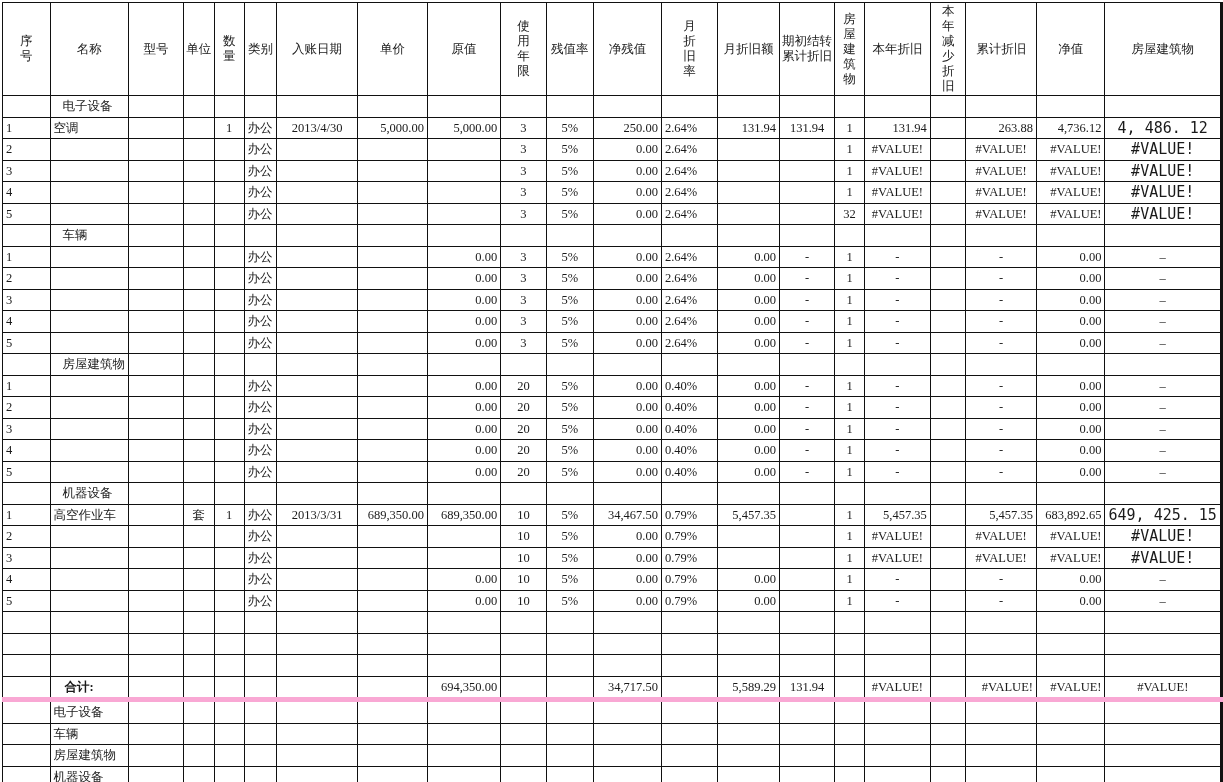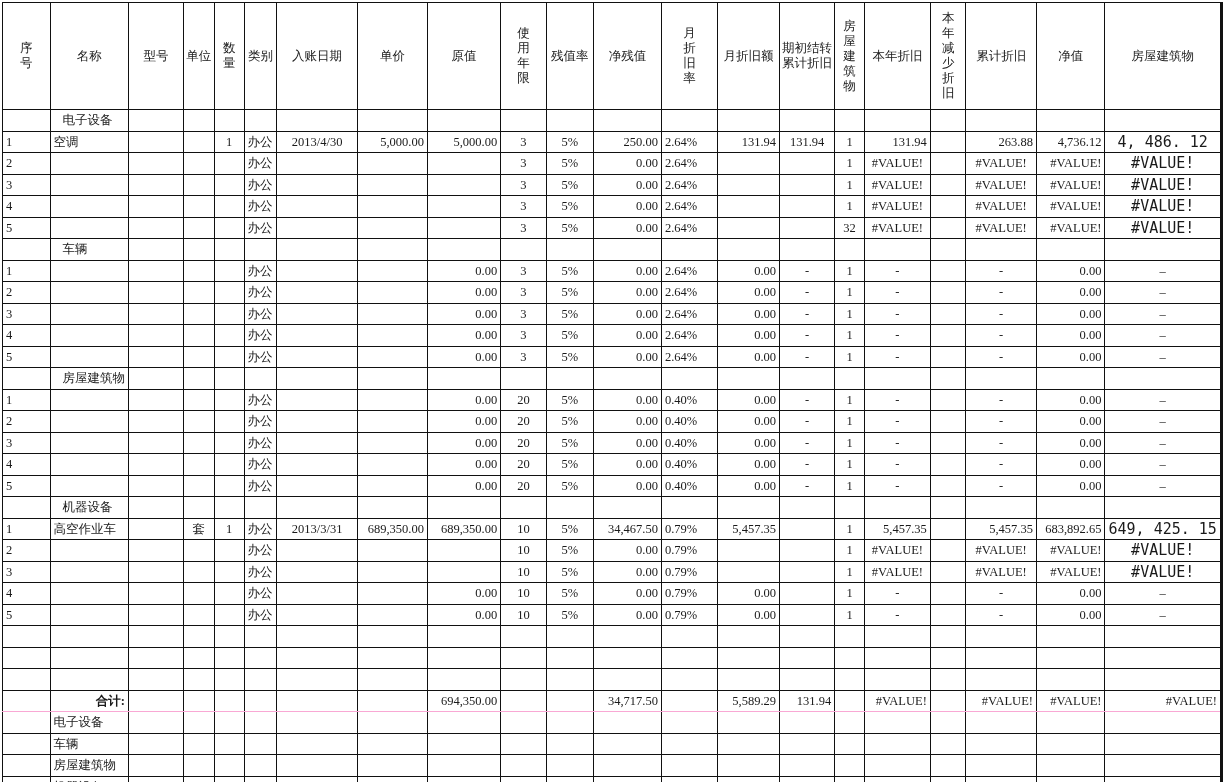--- a/index.html
+++ b/index.html
@@ -7,21 +7,21 @@
          font-family:"Liberation Serif","DejaVu Serif",serif; color:#1a1a1a; }
   table { border-collapse:collapse; table-layout:fixed; position:absolute; left:2px; top:2px; }
   td, th { border:1px solid #111; padding:0 3px; font-size:12.5px; font-weight:normal;
            white-space:nowrap; overflow:hidden; height:20.5px; line-height:20px; }
   th { height:68px; line-height:15px; white-space:normal; text-align:center; vertical-align:middle; padding:0 1px; }
   .c { text-align:center; }
   .r { text-align:right; }
   .l { text-align:left; }
   .mono { font-family:"DejaVu Sans Mono","Liberation Mono",monospace; font-size:15px; }
   .cat td.name { padding-left:12px; }
-  .sum td { border-bottom:1px solid #f9a8d4;text-align:right; }
+  .sum td { border-bottom:5px solid #f9a8d4; }
   .sum td.name { padding-left:14px; font-weight:bold; }
   table { border-right:3px solid #111; }
 </style>
 </head>
 <body>
 
 <table>
   <colgroup>
     <col style="width:20px">
       <col style="width:76px">
@@ -57,21 +57,21 @@
       <th>单价</th>
       <th>原值</th>
       <th style="padding:0 16px">使用年限</th>
       <th>残值率</th>
       <th>净残值</th>
       <th style="padding:0 20px">月折旧率</th>
       <th>月折旧额</th>
       <th>期初结转累计折旧</th>
       <th style="padding:0 8px">房屋建筑物</th>
       <th>本年折旧</th>
-      <th style="padding:8px 5px">本年减少折旧</th>
+      <th style="padding:1px 5px">本年减少折旧</th>
       <th>累计折旧</th>
       <th>净值</th>
       <th>房屋建筑物</th>
     </tr>
   </thead>
   <tbody id="tbody">
       <tr class="cat">
         <td class="l"></td>
         <td class="l name">电子设备</td>
         <td class="c"></td>

